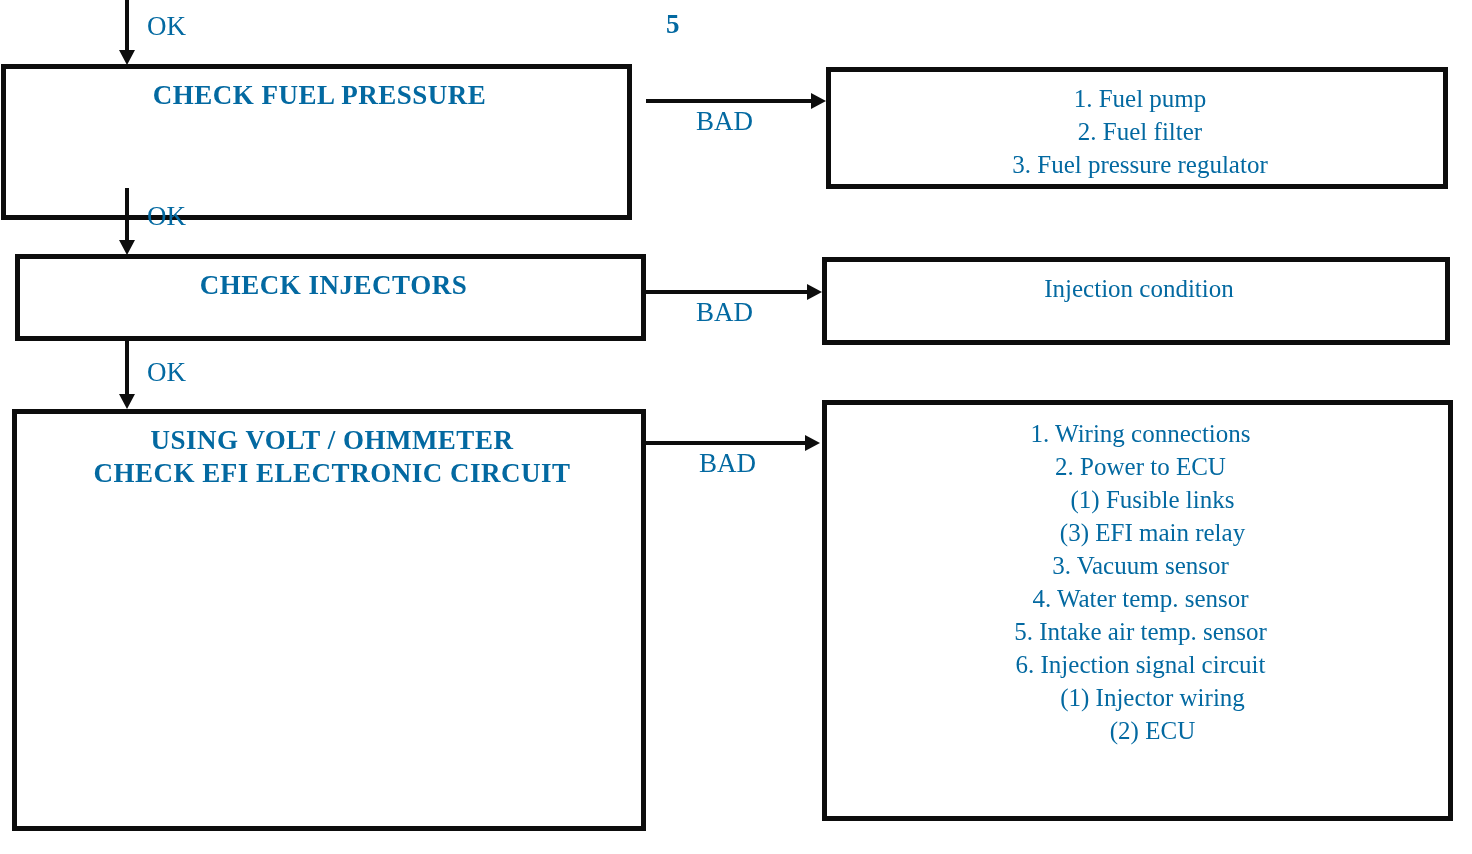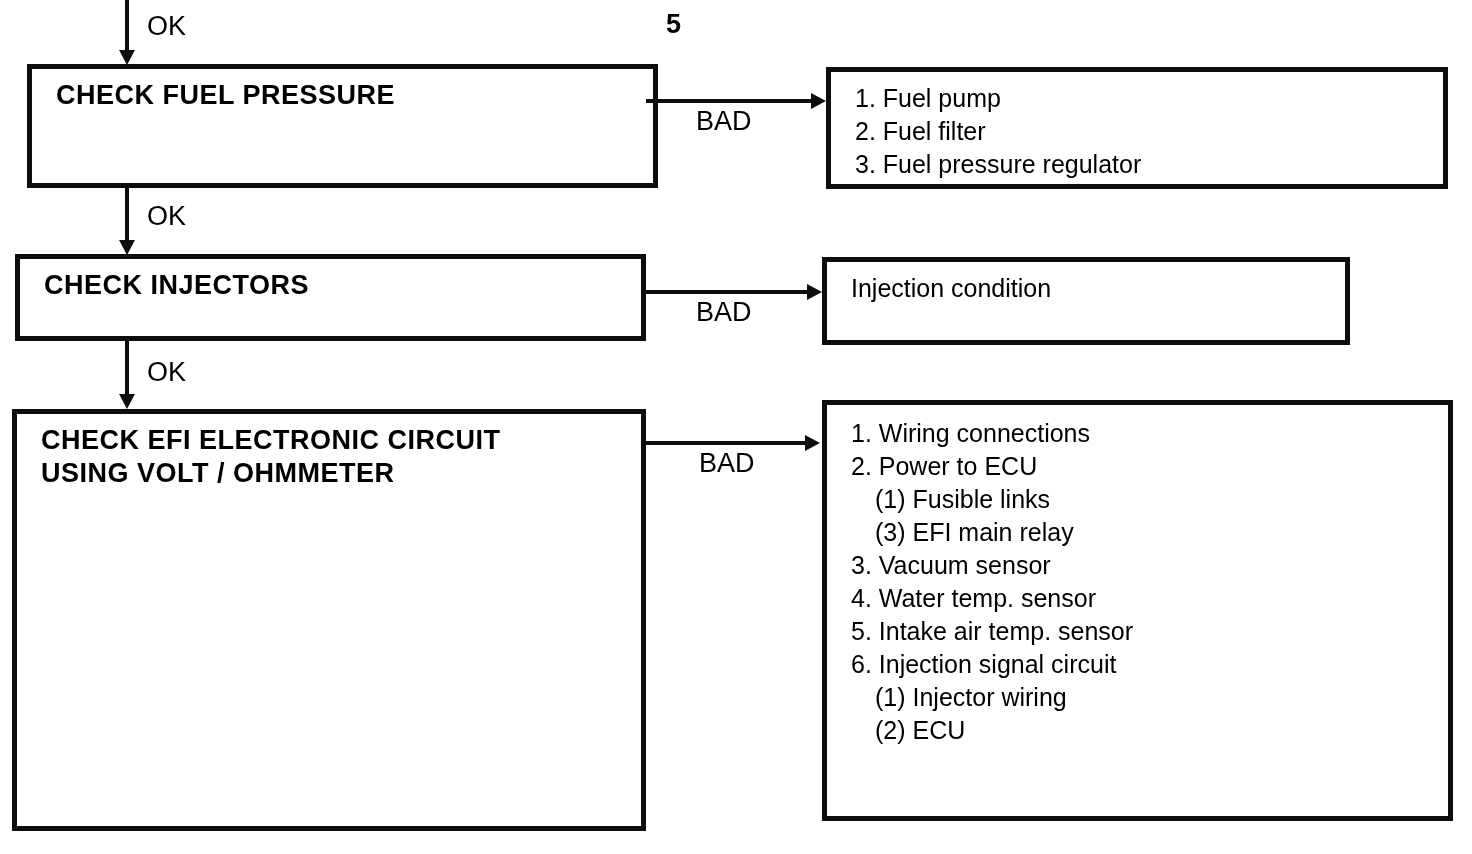--- a/index.html
+++ b/index.html
@@ -1,19 +1,20 @@
 <!DOCTYPE html>
 <html><head>
 <meta charset="utf-8">
 <style>
   html,body{margin:0;padding:0;background:#ffffff;}
   .stage{
     position:relative;width:1472px;height:854px;background:#ffffff;
-    font-family:Liberation Sans, sans-serif;color:#000000;
+    font-family:Liberation Serif, serif;color:#0369a1;
     overflow:hidden;
+    text-align:center;
   }
   .box{
     position:absolute;box-sizing:border-box;border:5px solid #0d0d0d;background:#ffffff;
   }
   .box .inner{padding:10px 18px 0 24px;}
   .step-title{
     font-weight:700;font-size:27px;line-height:33px;letter-spacing:0.5px;
   }
   .cause-list{font-size:25px;line-height:33px;font-weight:400;}
   .cause-item{white-space:nowrap;}
@@ -36,21 +37,21 @@
 </head>
 <body>
 
 <div class="stage">
 
   <div class="vline" style="left:125px;top:0;height:52px;"></div>
   <div class="arrow-down" style="left:119px;top:50px;"></div>
   <div class="lbl" style="left:147px;top:11px;">OK</div>
   <div class="lbl bold" style="left:666px;top:9px;">5</div>
 
-  <div class="box" style="left:27px;top:64px;width:631px;height:124px;">
+  <div class="box" style="left:1px;top:64px;width:631px;height:156px;">
     <div class="inner">
       <div class="step-title">CHECK FUEL PRESSURE</div>
     </div>
   </div>
   <div class="hline" style="left:646px;top:99px;width:168px;"></div>
   <div class="arrow-right" style="left:811px;top:93px;"></div>
   <div class="lbl" style="left:696px;top:106px;">BAD</div>
   <div class="box" style="left:826px;top:67px;width:622px;height:122px;">
     <div class="inner cause-list">
       <div class="cause-item">1. Fuel pump</div>
@@ -64,34 +65,34 @@
   <div class="lbl" style="left:147px;top:201px;">OK</div>
 
   <div class="box" style="left:15px;top:254px;width:631px;height:87px;">
     <div class="inner">
       <div class="step-title">CHECK INJECTORS</div>
     </div>
   </div>
   <div class="hline" style="left:646px;top:290px;width:164px;"></div>
   <div class="arrow-right" style="left:807px;top:284px;"></div>
   <div class="lbl" style="left:696px;top:297px;">BAD</div>
-  <div class="box" style="left:822px;top:257px;width:528px;height:88px;">
+  <div class="box" style="left:822px;top:257px;width:628px;height:88px;">
     <div class="inner cause-list">
       <div class="cause-item">Injection condition</div>
     </div>
   </div>
 
   <div class="vline" style="left:125px;top:341px;height:54px;"></div>
   <div class="arrow-down" style="left:119px;top:394px;"></div>
   <div class="lbl" style="left:147px;top:357px;">OK</div>
 
   <div class="box" style="left:12px;top:409px;width:634px;height:422px;">
     <div class="inner">
+      <div class="step-title">USING VOLT / OHMMETER</div>
       <div class="step-title">CHECK EFI ELECTRONIC CIRCUIT</div>
-      <div class="step-title">USING VOLT / OHMMETER</div>
     </div>
   </div>
   <div class="hline" style="left:646px;top:441px;width:162px;"></div>
   <div class="arrow-right" style="left:805px;top:435px;"></div>
   <div class="lbl" style="left:699px;top:448px;">BAD</div>
   <div class="box" style="left:822px;top:400px;width:631px;height:421px;">
     <div class="inner cause-list" style="padding-top:12px;">
       <div class="cause-item">1. Wiring connections</div>
       <div class="cause-item">2. Power to ECU</div>
       <div class="cause-item indent">(1)  Fusible links</div>

